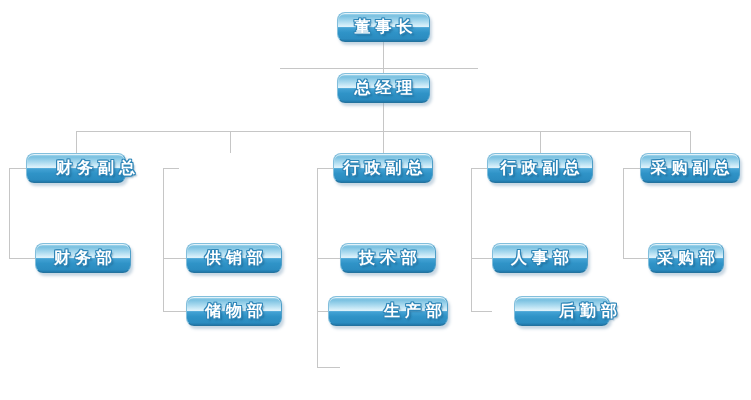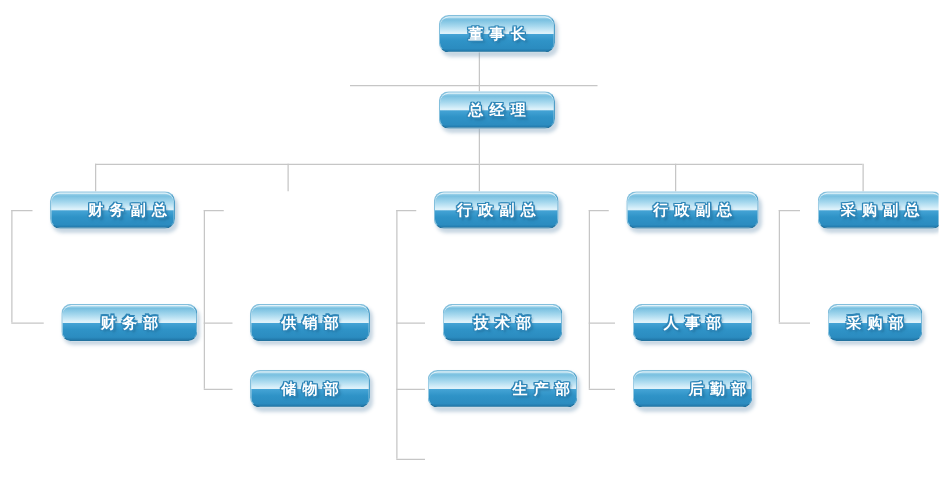--- a/index.html
+++ b/index.html
@@ -16,33 +16,32 @@
     border-radius:8px;
     box-sizing:border-box;
     border:1px solid #83bfdc;
     border-bottom-color:#23739f;
     border-right-color:#4f9fc8;
     background:linear-gradient(180deg,
       #b7e0f1 0%, #79c0e0 10%, #a6d8ee 28%, #d9f0fa 46%, #dff2fa 50%,
       #44a3d5 52%, #2f93c7 70%, #2b8cc0 92%, #2177a9 100%);
     box-shadow:2px 3px 3px rgba(130,165,190,0.45), inset 0 1px 0 rgba(255,255,255,0.65);
     color:#ffffff;
-    font-size:12px;
+    font-size:16px;
     font-weight:bold;
     line-height:28px;
     text-align:center;
     letter-spacing:5px;
     padding-left:5px;
     cursor:default;
     white-space:nowrap;
     text-shadow:
       -1px 0 #2e86b8, 1px 0 #2e86b8, 0 -1px #2e86b8, 0 1px #2e86b8,
       -1px -1px #2e86b8, 1px 1px #2e86b8, -1px 1px #2e86b8, 1px -1px #2e86b8,
       2px 2px 2px rgba(23,88,128,0.55);
-    margin-left: 14px;
   }
   .line{
     position:absolute;
     background:#c6c6c6;
   }
   .line.h{height:1px;}
   .line.v{width:1px;}
 </style>
 </head>
 <body>
@@ -84,24 +83,24 @@
   <div class="line h" style="left:623px;top:258px;width:25px;"></div>
 
   <div class="node" style="left:337px;top:12px;width:93px;">董事长</div>
   <div class="node" style="left:337px;top:73px;width:93px;">总经理</div>
 
   <div class="node" style="left:26px;top:153px;width:100px;padding-left:29px;">财务副总</div>
   <div class="node" style="left:333px;top:153px;width:100px;">行政副总</div>
   <div class="node" style="left:487px;top:153px;width:106px;">行政副总</div>
   <div class="node" style="left:640px;top:153px;width:100px;">采购副总</div>
 
-  <div class="node" style="left:35px;top:243px;width:109px;">财务部</div>
+  <div class="node" style="left:35px;top:243px;width:96px;">财务部</div>
   <div class="node" style="left:186px;top:243px;width:96px;">供销部</div>
   <div class="node" style="left:340px;top:243px;width:96px;">技术部</div>
   <div class="node" style="left:492px;top:243px;width:96px;">人事部</div>
   <div class="node" style="left:648px;top:243px;width:76px;">采购部</div>
 
   <div class="node" style="left:186px;top:296px;width:96px;">储物部</div>
   <div class="node" style="left:328px;top:296px;width:120px;text-align:right;">生产部</div>
-  <div class="node" style="left:492px;top:296px;width:96px;padding-left:44px;">后勤部</div>
+  <div class="node" style="left:514px;top:296px;width:96px;padding-left:44px;">后勤部</div>
 
 
 </div>
 
 </body></html>

